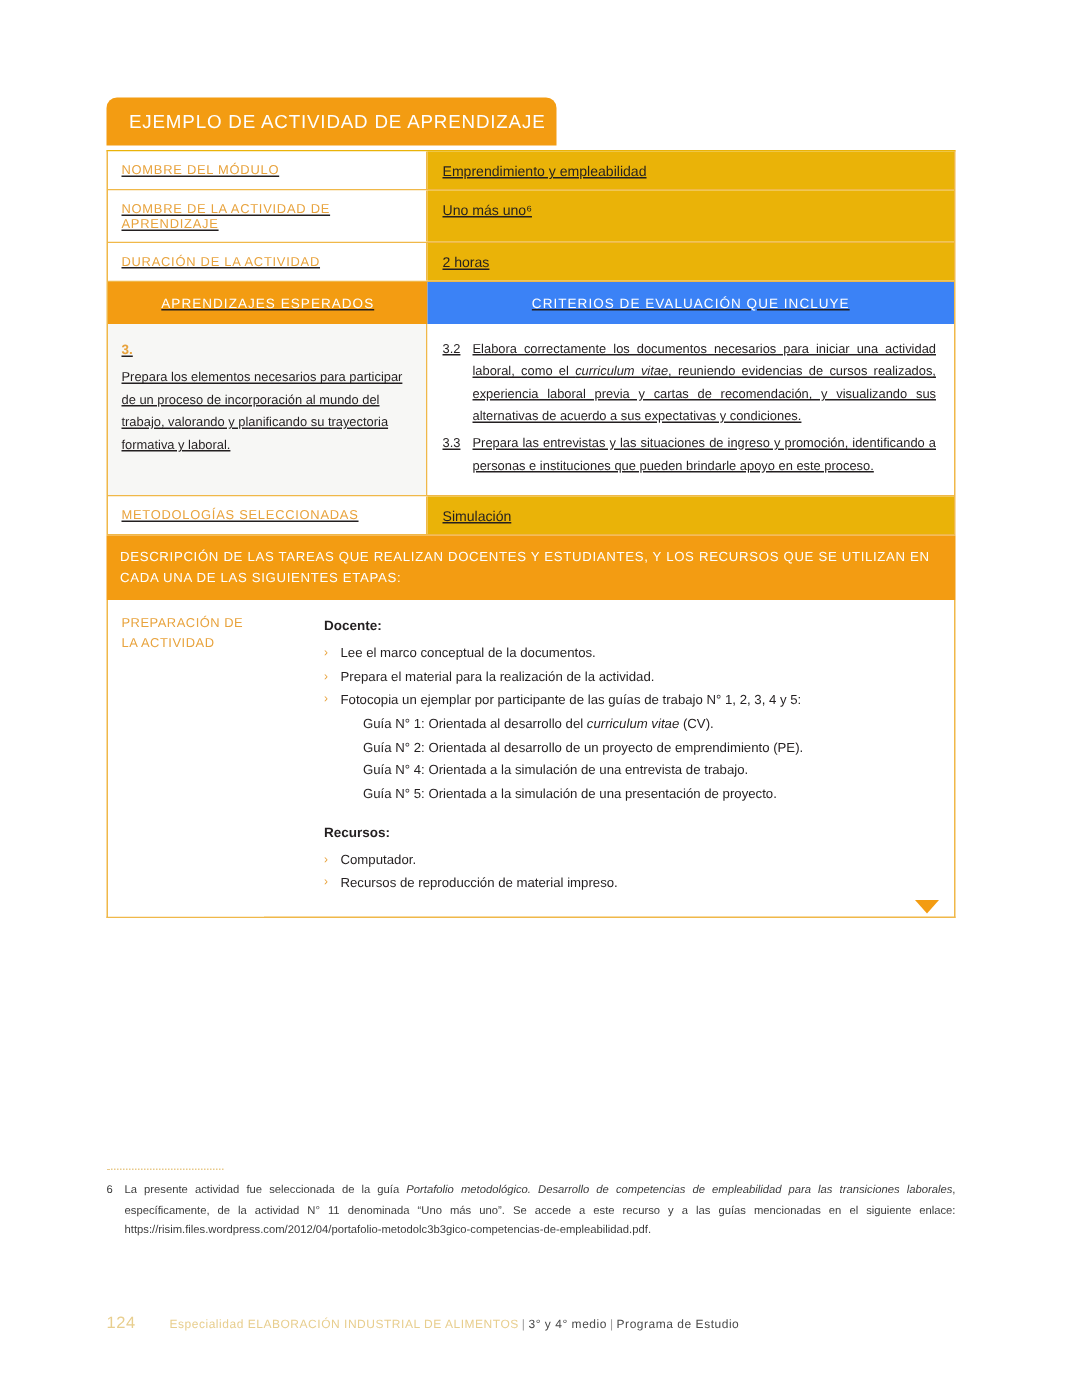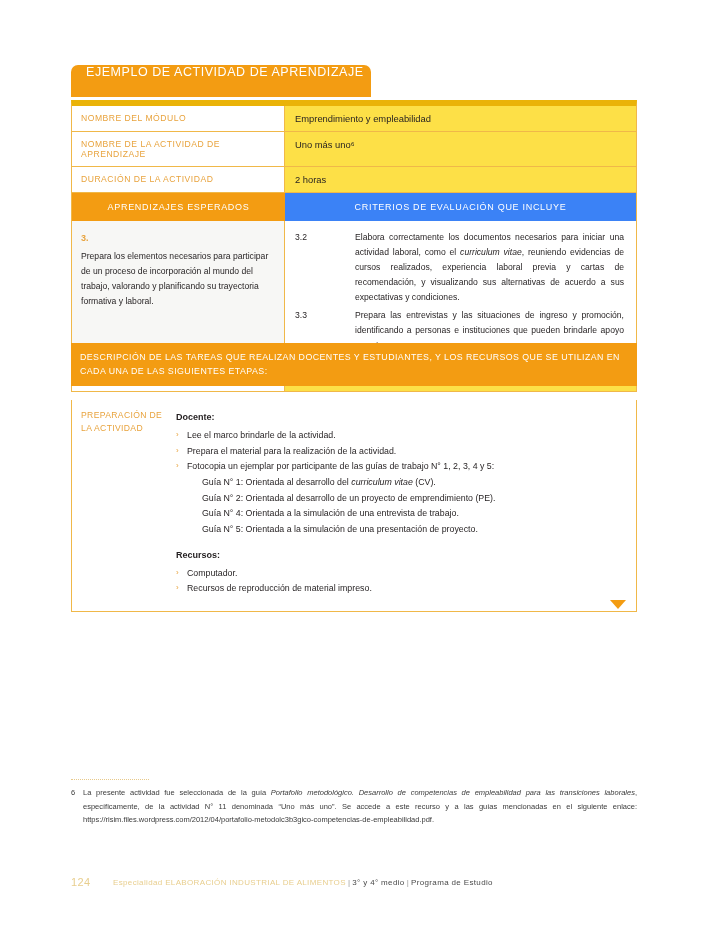--- a/index.html
+++ b/index.html
@@ -29,35 +29,36 @@
     left: 71px;
     top: 65px;
     width: 300px;
     height: 32px;
     background: #f39c12;
     border-radius: 7px 7px 0 0;
     color: #ffffff;
     font-size: 12.5px;
     letter-spacing: 0.55px;
     display: flex;
-    align-items: flex-start;
+    align-items: center;
     padding-left: 15px;
     box-sizing: border-box;
   }
 
   
   .table {
     position: absolute;
     left: 71px;
     top: 100px;
     width: 566px;
     border-left: 1px solid #f0b849;
     border-right: 1px solid #f0b849;
-    border-top: 6px solid #eab308;
-    box-sizing: border-box;
+    border-top: 1px solid #eab308;
+    box-sizing: border-box;
+    text-decoration: underline;
   }
 
   .row {
     display: flex;
     border-bottom: 1px solid #f0b849;
   }
   .cell-label {
     width: 213px;
     min-width: 213px;
     box-sizing: border-box;
@@ -67,21 +68,21 @@
     letter-spacing: 0.5px;
     background: #ffffff;
     border-right: 1px solid #f0b849;
   }
   .cell-value {
     flex: 1;
     box-sizing: border-box;
     padding: 7px 10px;
     font-size: 9.4px;
     color: #231f20;
-    background: #fde047;
+    background: #eab308;
   }
 
   
   .hdr-row { display: flex; }
   .hdr-left {
     width: 213px;
     min-width: 213px;
     background: #f39c12;
     color: #ffffff;
     font-size: 9px;
@@ -129,21 +130,20 @@
     box-sizing: border-box;
     padding: 9px 12px 9px 10px;
     background: #ffffff;
     font-size: 8.6px;
     line-height: 1.74;
     color: #231f20;
   }
   .crit {
     display: flex;
     margin-bottom: 3px;
-    gap: 40px;
   }
   .crit-num {
     width: 20px;
     min-width: 20px;
   }
   .crit-txt {
     flex: 1;
     text-align: justify;
   }
   .it { font-style: italic; }
@@ -322,31 +322,31 @@
       </div>
     </div>
 
     <div class="row">
       <div class="cell-label">METODOLOGÍAS SELECCIONADAS</div>
       <div class="cell-value">Simulación</div>
     </div>
 
   </div>
 
-  <div class="desc-banner" id="descBanner" style="top: 343px;">DESCRIPCIÓN DE LAS TAREAS QUE REALIZAN DOCENTES Y ESTUDIANTES, Y LOS RECURSOS QUE SE UTILIZAN EN CADA UNA DE LAS SIGUIENTES ETAPAS:</div>
-
-  <div class="prep" id="prepBlock" style="top: 400px;">
+  <div class="desc-banner" id="descBanner" style="top: 357px;">DESCRIPCIÓN DE LAS TAREAS QUE REALIZAN DOCENTES Y ESTUDIANTES, Y LOS RECURSOS QUE SE UTILIZAN EN CADA UNA DE LAS SIGUIENTES ETAPAS:</div>
+
+  <div class="prep" id="prepBlock" style="top: 400px; gap: 40px;">
     <div class="prep-left">PREPARACIÓN DE LA ACTIVIDAD</div>
     <div class="prep-right">
 
       <div class="sub-h">Docente:</div>
 
       <div class="bullet">
         <span class="mark">›</span>
-        <span>Lee el marco brindarle de la actividad.</span>
+        <span>Lee el marco conceptual de la documentos.</span>
       </div>
       <div class="bullet">
         <span class="mark">›</span>
         <span>Prepara el material para la realización de la actividad.</span>
       </div>
       <div class="bullet">
         <span class="mark">›</span>
         <span>Fotocopia un ejemplar por participante de las guías de trabajo N° 1, 2, 3, 4 y 5:</span>
       </div>
 

